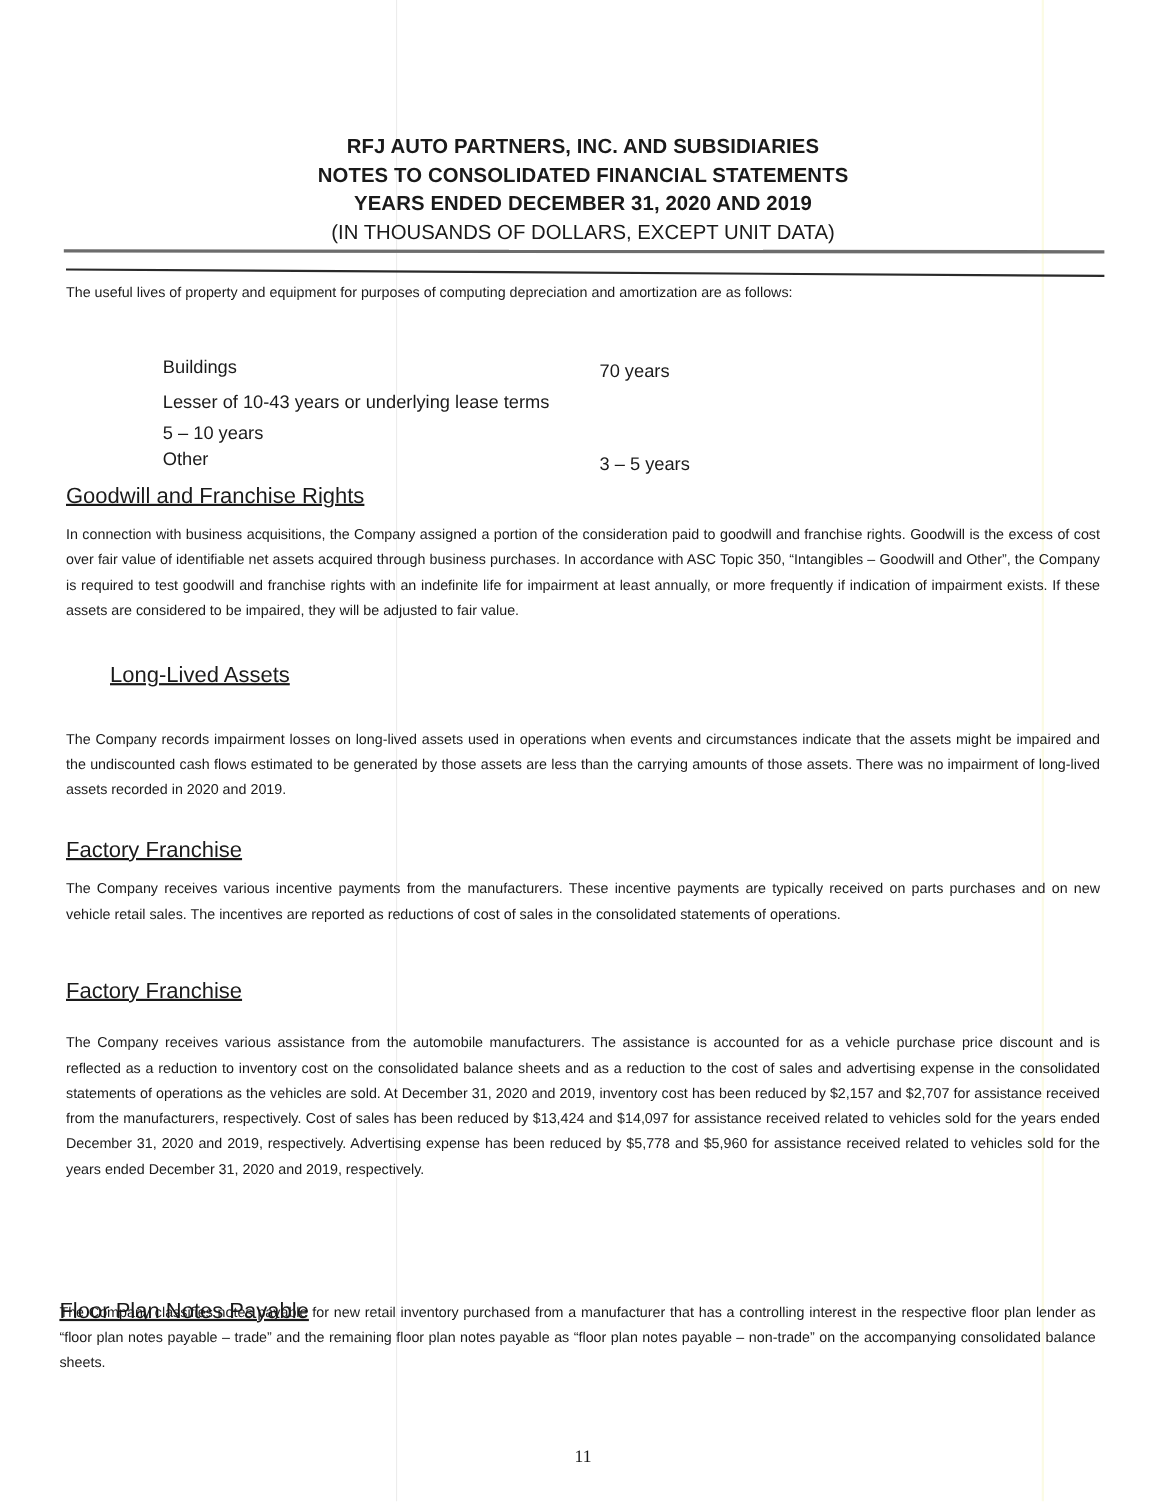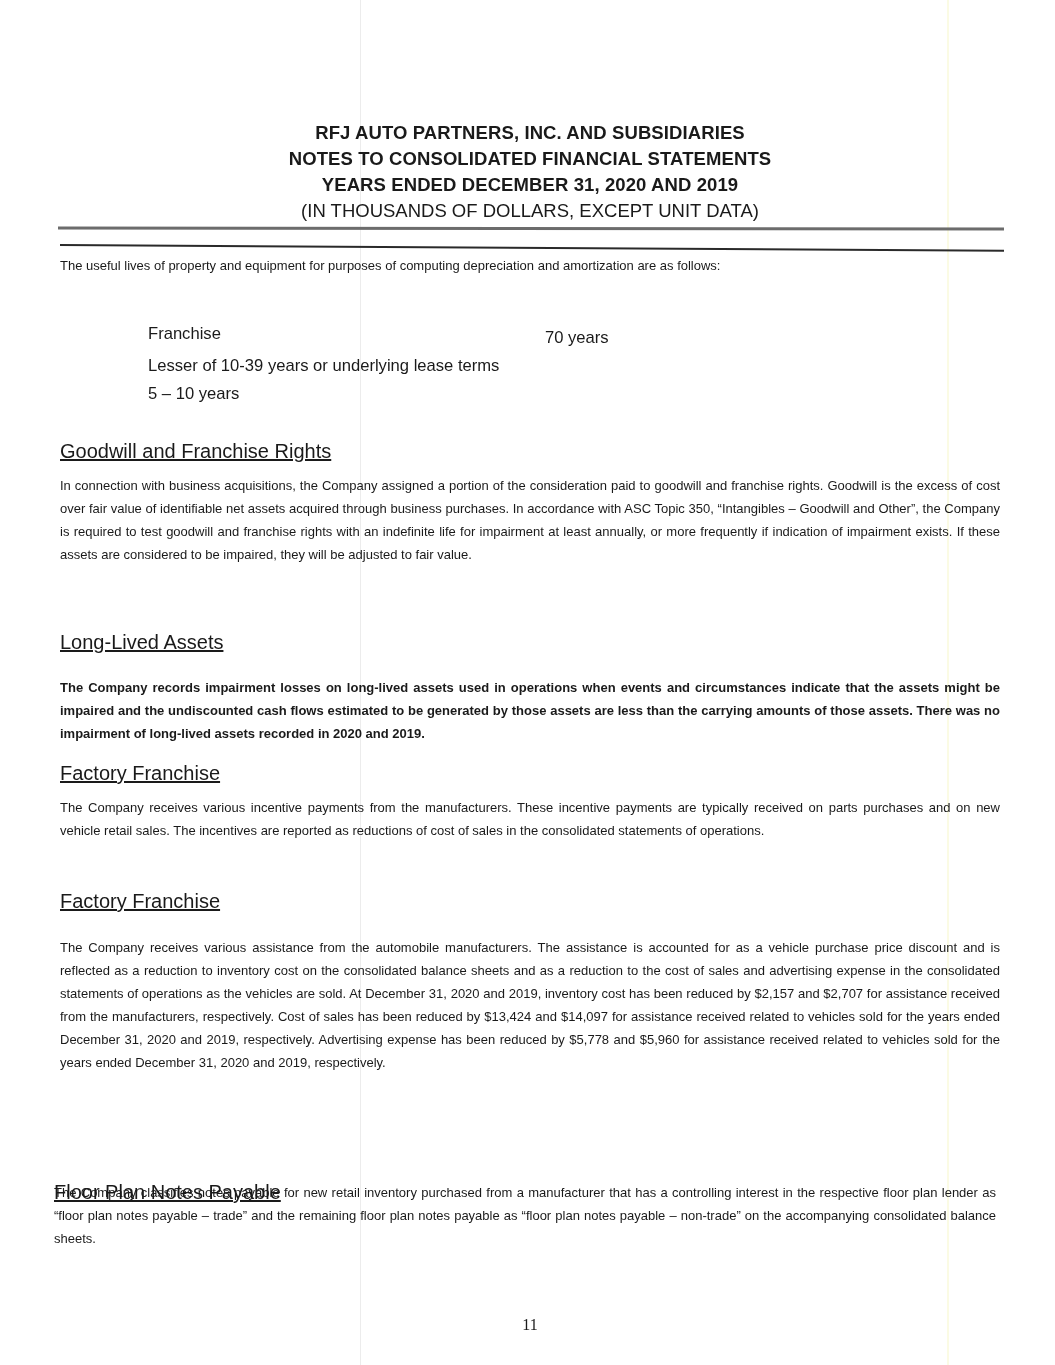--- a/index.html
+++ b/index.html
@@ -34,36 +34,40 @@
   <div class="hl">YEARS ENDED DECEMBER 31, 2020 AND 2019</div>
   <div class="sub">(IN THOUSANDS OF DOLLARS, EXCEPT UNIT DATA)</div>
 </div>
 <div class="rule1"></div>
 <div class="rule2"></div>
 
 <div class="body-text" style="top:254px;">The useful lives of property and equipment for purposes of computing depreciation and amortization are as follows:</div>
 
 <div class="table">
   <div class="trow">
-    <div class="tcol1">Franchise</div>
+    <div class="tcol1">Buildings</div>
     <div class="tcol2" style="padding-top:4px">70 years</div>
   </div>
   <div class="trow">
-    <div class="tcol2" style="padding-top:4px">Lesser of 10-39 years or underlying lease terms</div>
+    <div class="tcol2" style="padding-top:4px">Lesser of 10-43 years or underlying lease terms</div>
   </div>
   <div class="trow">
     <div class="tcol2" style="padding-top:4px">5 – 10 years</div>
+  </div>
+  <div class="trow">
+    <div class="tcol1">Other</div>
+    <div class="tcol2" style="padding-top:4px">3 – 5 years</div>
   </div>
 </div>
 
 <div class="heading" style="top:440px;">Goodwill and Franchise Rights</div>
 <div class="body-text" style="top:474px;">In connection with business acquisitions, the Company assigned a portion of the consideration paid to goodwill and franchise rights.  Goodwill is the excess of cost over fair value of identifiable net assets acquired through business purchases.  In accordance with ASC Topic 350, “Intangibles – Goodwill and Other”, the Company is required to test goodwill and franchise rights with an indefinite life for impairment at least annually, or more frequently if indication of impairment exists.  If these assets are considered to be impaired, they will be adjusted to fair value.</div>
 
-<div class="heading" style="top:631px;">Long-Lived Assets</div>
-<div class="body-text" style="top:676px;font-weight:bold;">The Company records impairment losses on long-lived assets used in operations when events and circumstances indicate that the assets might be impaired and the undiscounted cash flows estimated to be generated by those assets are less than the carrying amounts of those assets.  There was no impairment of long-lived assets recorded in 2020 and 2019.</div>
+<div class="heading" style="top:603px;margin-left:40px;">Long-Lived Assets</div>
+<div class="body-text" style="top:660px;">The Company records impairment losses on long-lived assets used in operations when events and circumstances indicate that the assets might be impaired and the undiscounted cash flows estimated to be generated by those assets are less than the carrying amounts of those assets.  There was no impairment of long-lived assets recorded in 2020 and 2019.</div>
 
 <div class="heading" style="top:762px;">Factory Franchise</div>
 <div class="body-text" style="top:796px;">The Company receives various incentive payments from the manufacturers.  These incentive payments are typically received on parts purchases and on new vehicle retail sales.  The incentives are reported as reductions of cost of sales in the consolidated statements of operations.</div>
 
 <div class="heading" style="top:890px;">Factory Franchise</div>
 <div class="body-text" style="top:936px;">The Company receives various assistance from the automobile manufacturers.  The assistance is accounted for as a vehicle purchase price discount and is reflected as a reduction to inventory cost on the consolidated balance sheets and as a reduction to the cost of sales and advertising expense in the consolidated statements of operations as the vehicles are sold.  At December 31, 2020 and 2019, inventory cost has been reduced by $2,157 and $2,707 for assistance received from the manufacturers, respectively.  Cost of sales has been reduced by $13,424 and $14,097 for assistance received related to vehicles sold for the years ended December 31, 2020 and 2019, respectively.  Advertising expense has been reduced by $5,778 and $5,960 for assistance received related to vehicles sold for the years ended December 31, 2020 and 2019, respectively.</div>
 
 <div class="heading" style="left:54px; top:1181px;">Floor Plan Notes Payable</div>
 <div class="body-text" style="left:54px; width:942px; top:1181px;">The Company classifies notes payable for new retail inventory purchased from a manufacturer that has a controlling interest in the respective floor plan lender as “floor plan notes payable – trade” and the remaining floor plan notes payable as “floor plan notes payable – non-trade” on the accompanying consolidated balance sheets.</div>
 

